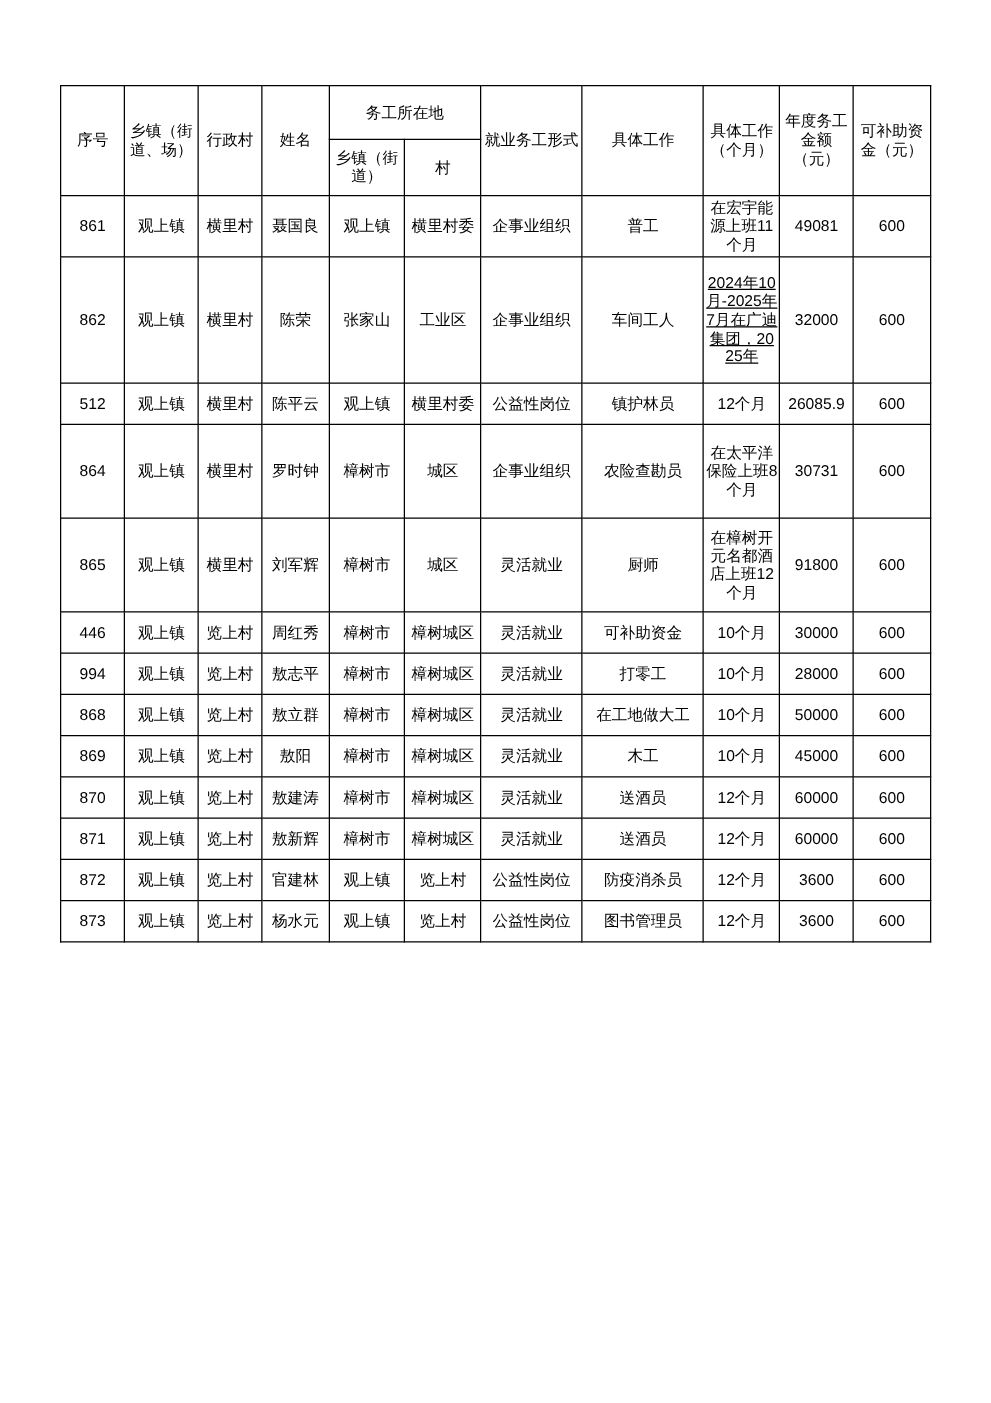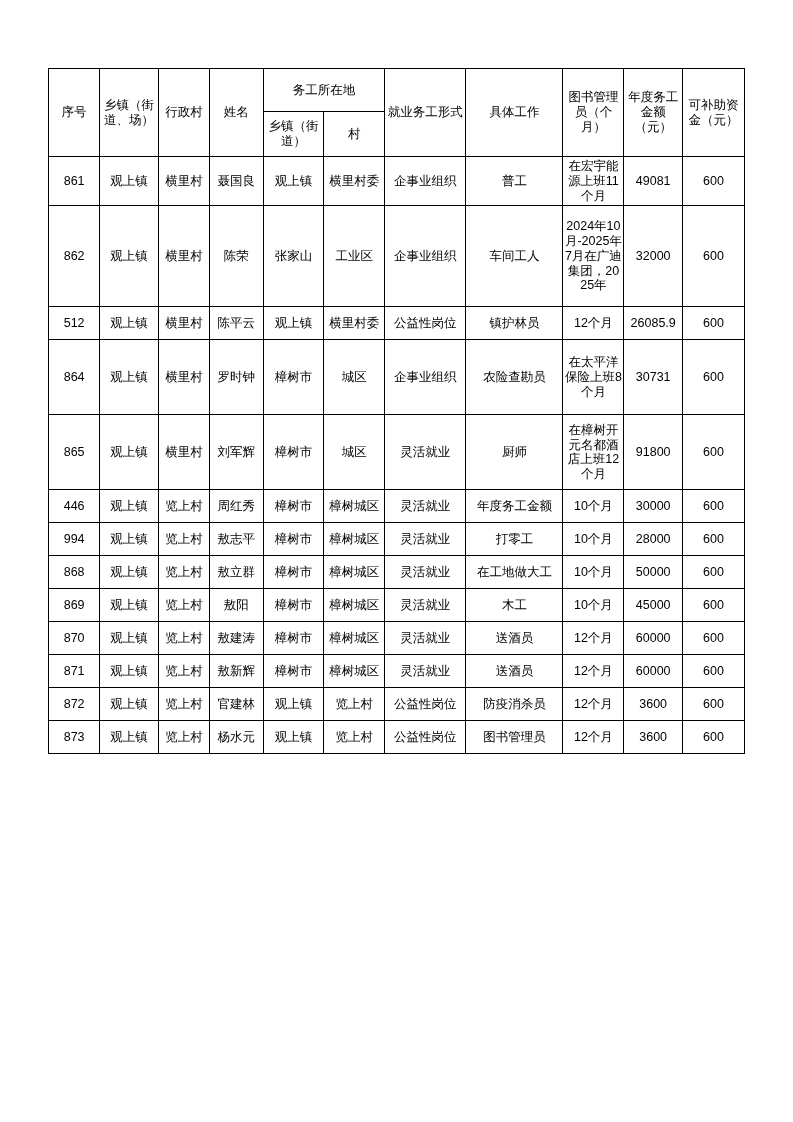--- a/index.html
+++ b/index.html
@@ -82,21 +82,21 @@
     </colgroup>
     <thead>
       <tr class="h1">
         <th rowspan="2">序号</th>
         <th rowspan="2">乡镇（街道、场）</th>
         <th rowspan="2">行政村</th>
         <th rowspan="2">姓名</th>
         <th colspan="2">务工所在地</th>
         <th rowspan="2">就业务工形式</th>
         <th rowspan="2">具体工作</th>
-        <th rowspan="2">图书管理员（个月）</th>
+        <th rowspan="2">具体工作（个月）</th>
         <th rowspan="2">年度务工金额（元）</th>
         <th rowspan="2">可补助资金（元）</th>
       </tr>
       <tr class="h2">
         <th>乡镇（街道）</th>
         <th>村</th>
       </tr>
     </thead>
     <tbody>
       <tr>
@@ -114,21 +114,21 @@
       </tr>
       <tr>
         <td>862</td>
         <td>观上镇</td>
         <td>横里村</td>
         <td>陈荣</td>
         <td>张家山</td>
         <td>工业区</td>
         <td>企事业组织</td>
         <td>车间工人</td>
-        <td class="tall-cell" style="height:96px;">2024年10月-2025年7月在广迪集团，2025年</td>
+        <td class="tall-cell" style="height:96px;text-decoration:underline;">2024年10月-2025年7月在广迪集团，2025年</td>
         <td>32000</td>
         <td>600</td>
       </tr>
       <tr>
         <td>512</td>
         <td>观上镇</td>
         <td>横里村</td>
         <td>陈平云</td>
         <td>观上镇</td>
         <td>横里村委</td>
@@ -165,21 +165,21 @@
         <td>600</td>
       </tr>
       <tr>
         <td>446</td>
         <td>观上镇</td>
         <td>览上村</td>
         <td>周红秀</td>
         <td>樟树市</td>
         <td>樟树城区</td>
         <td>灵活就业</td>
-        <td>年度务工金额</td>
+        <td>可补助资金</td>
         <td>10个月</td>
         <td>30000</td>
         <td>600</td>
       </tr>
       <tr>
         <td>994</td>
         <td>观上镇</td>
         <td>览上村</td>
         <td>敖志平</td>
         <td>樟树市</td>

